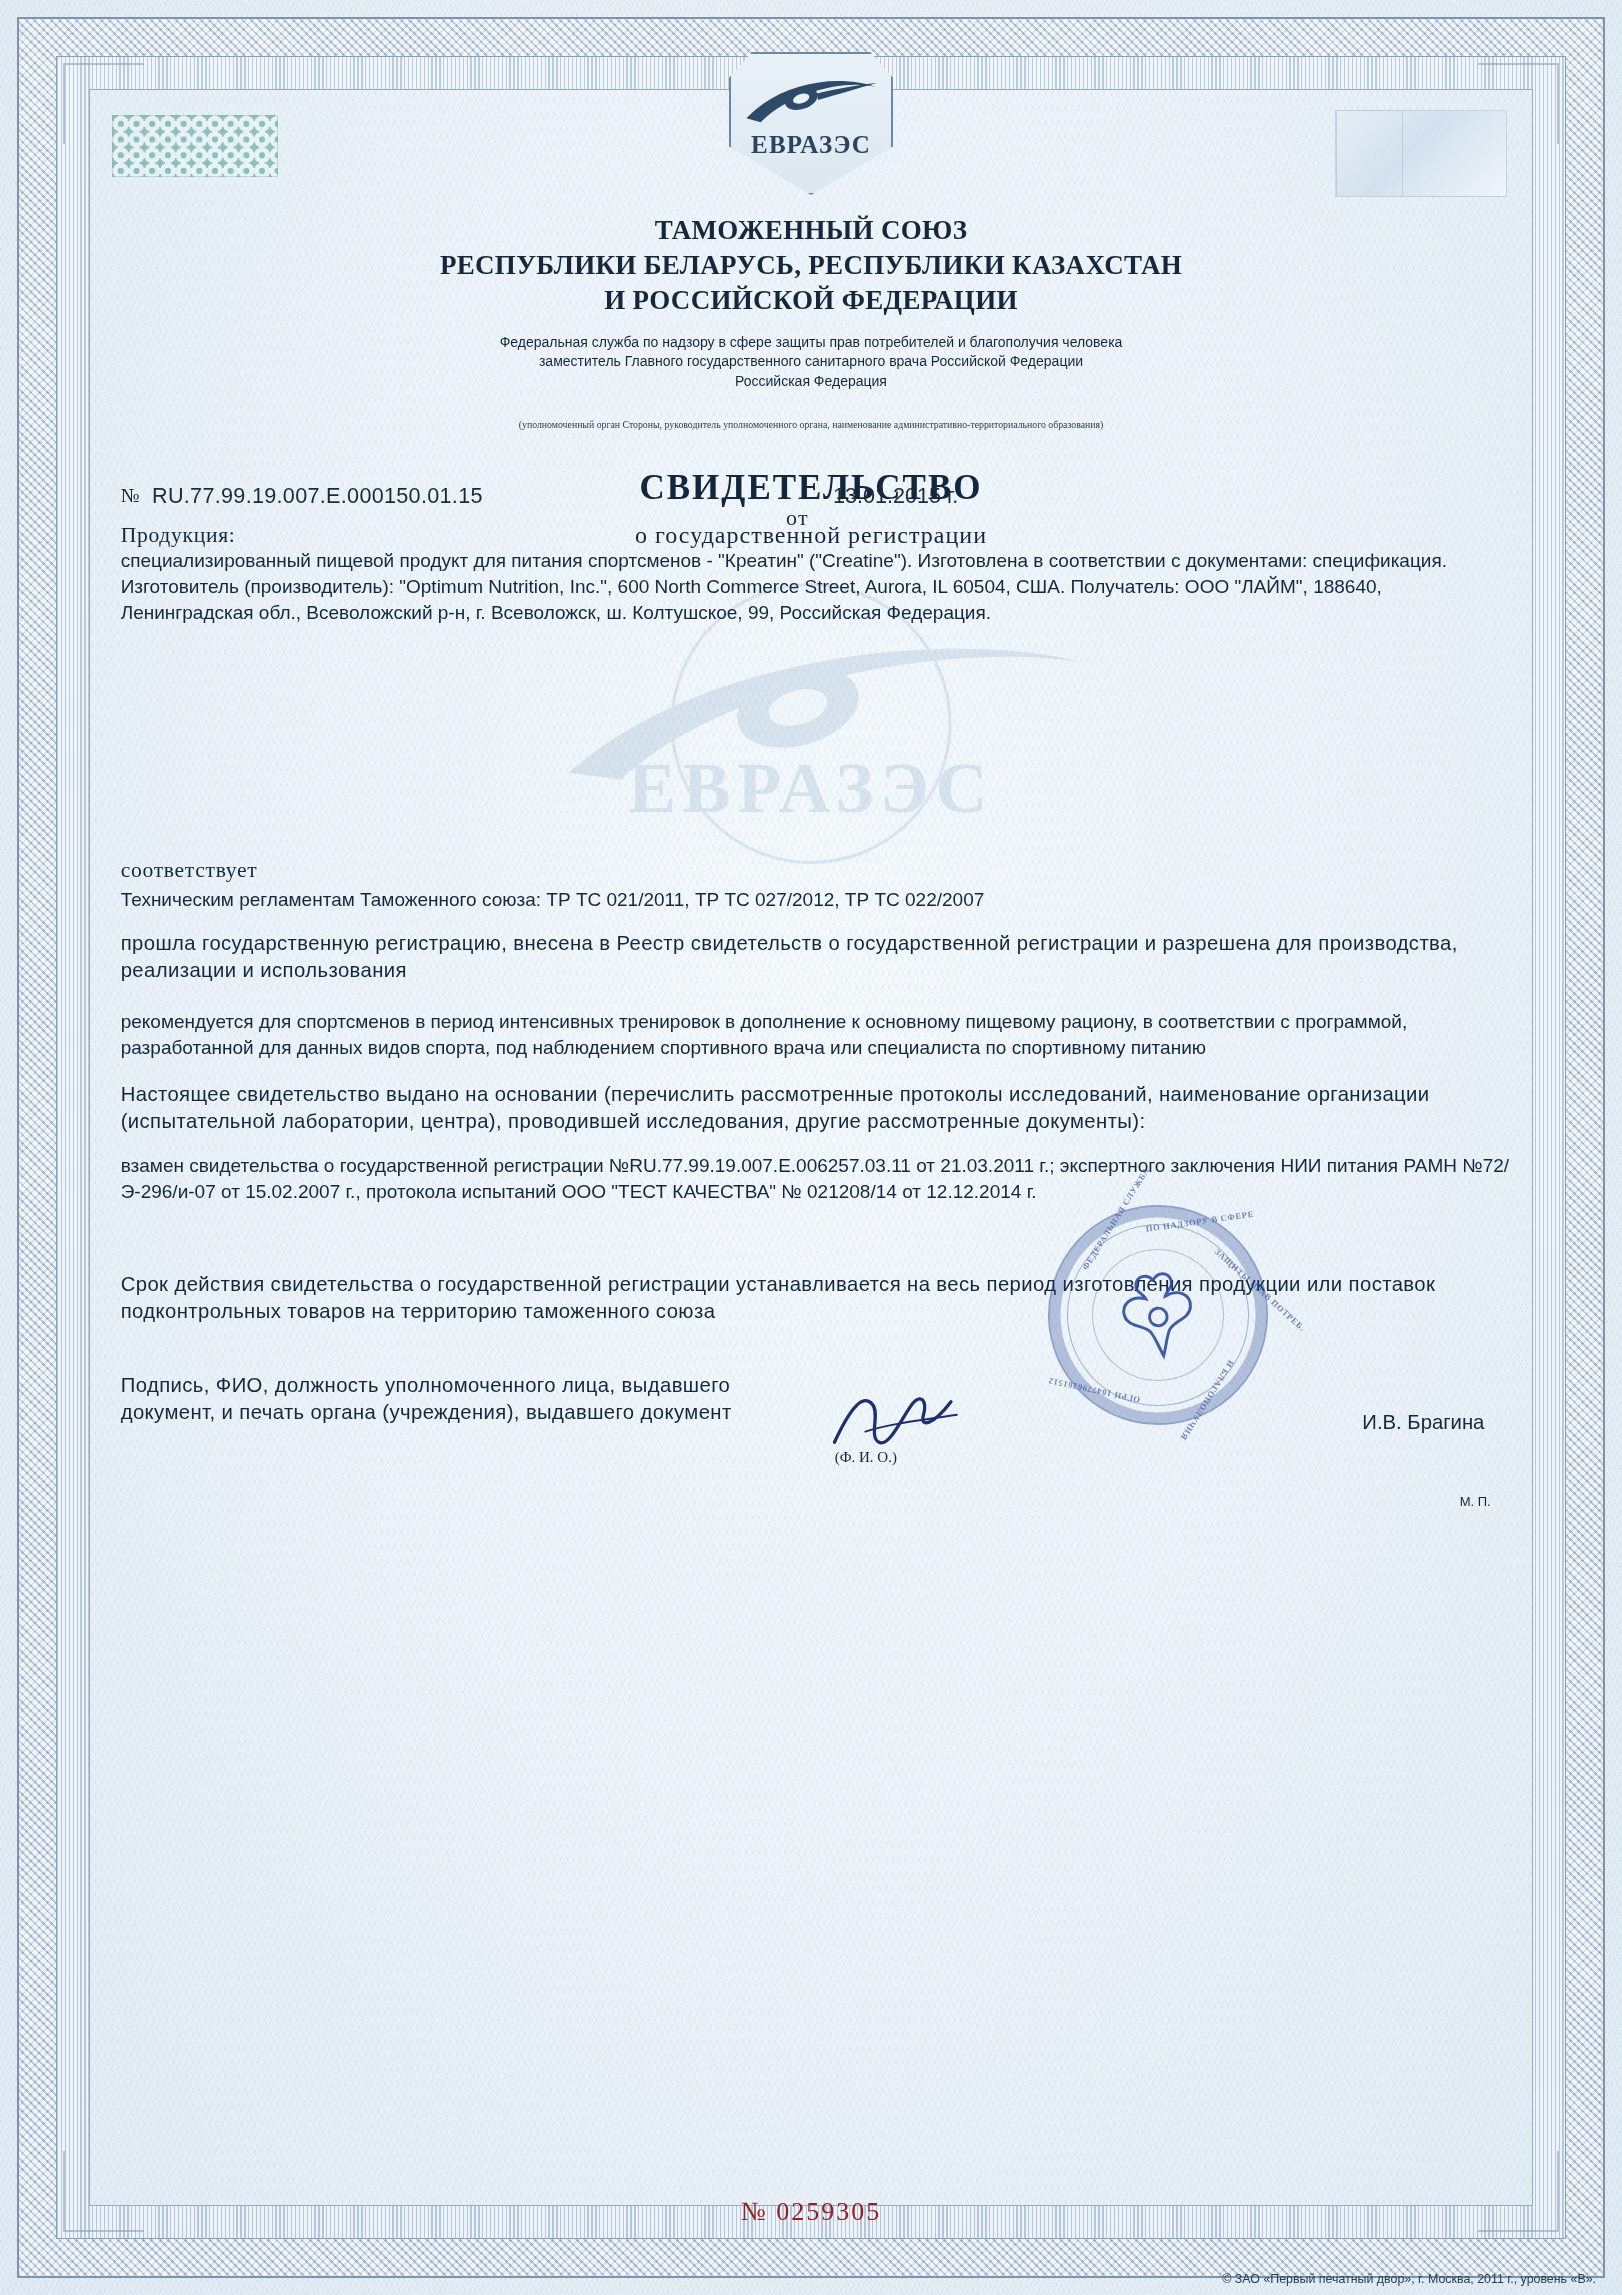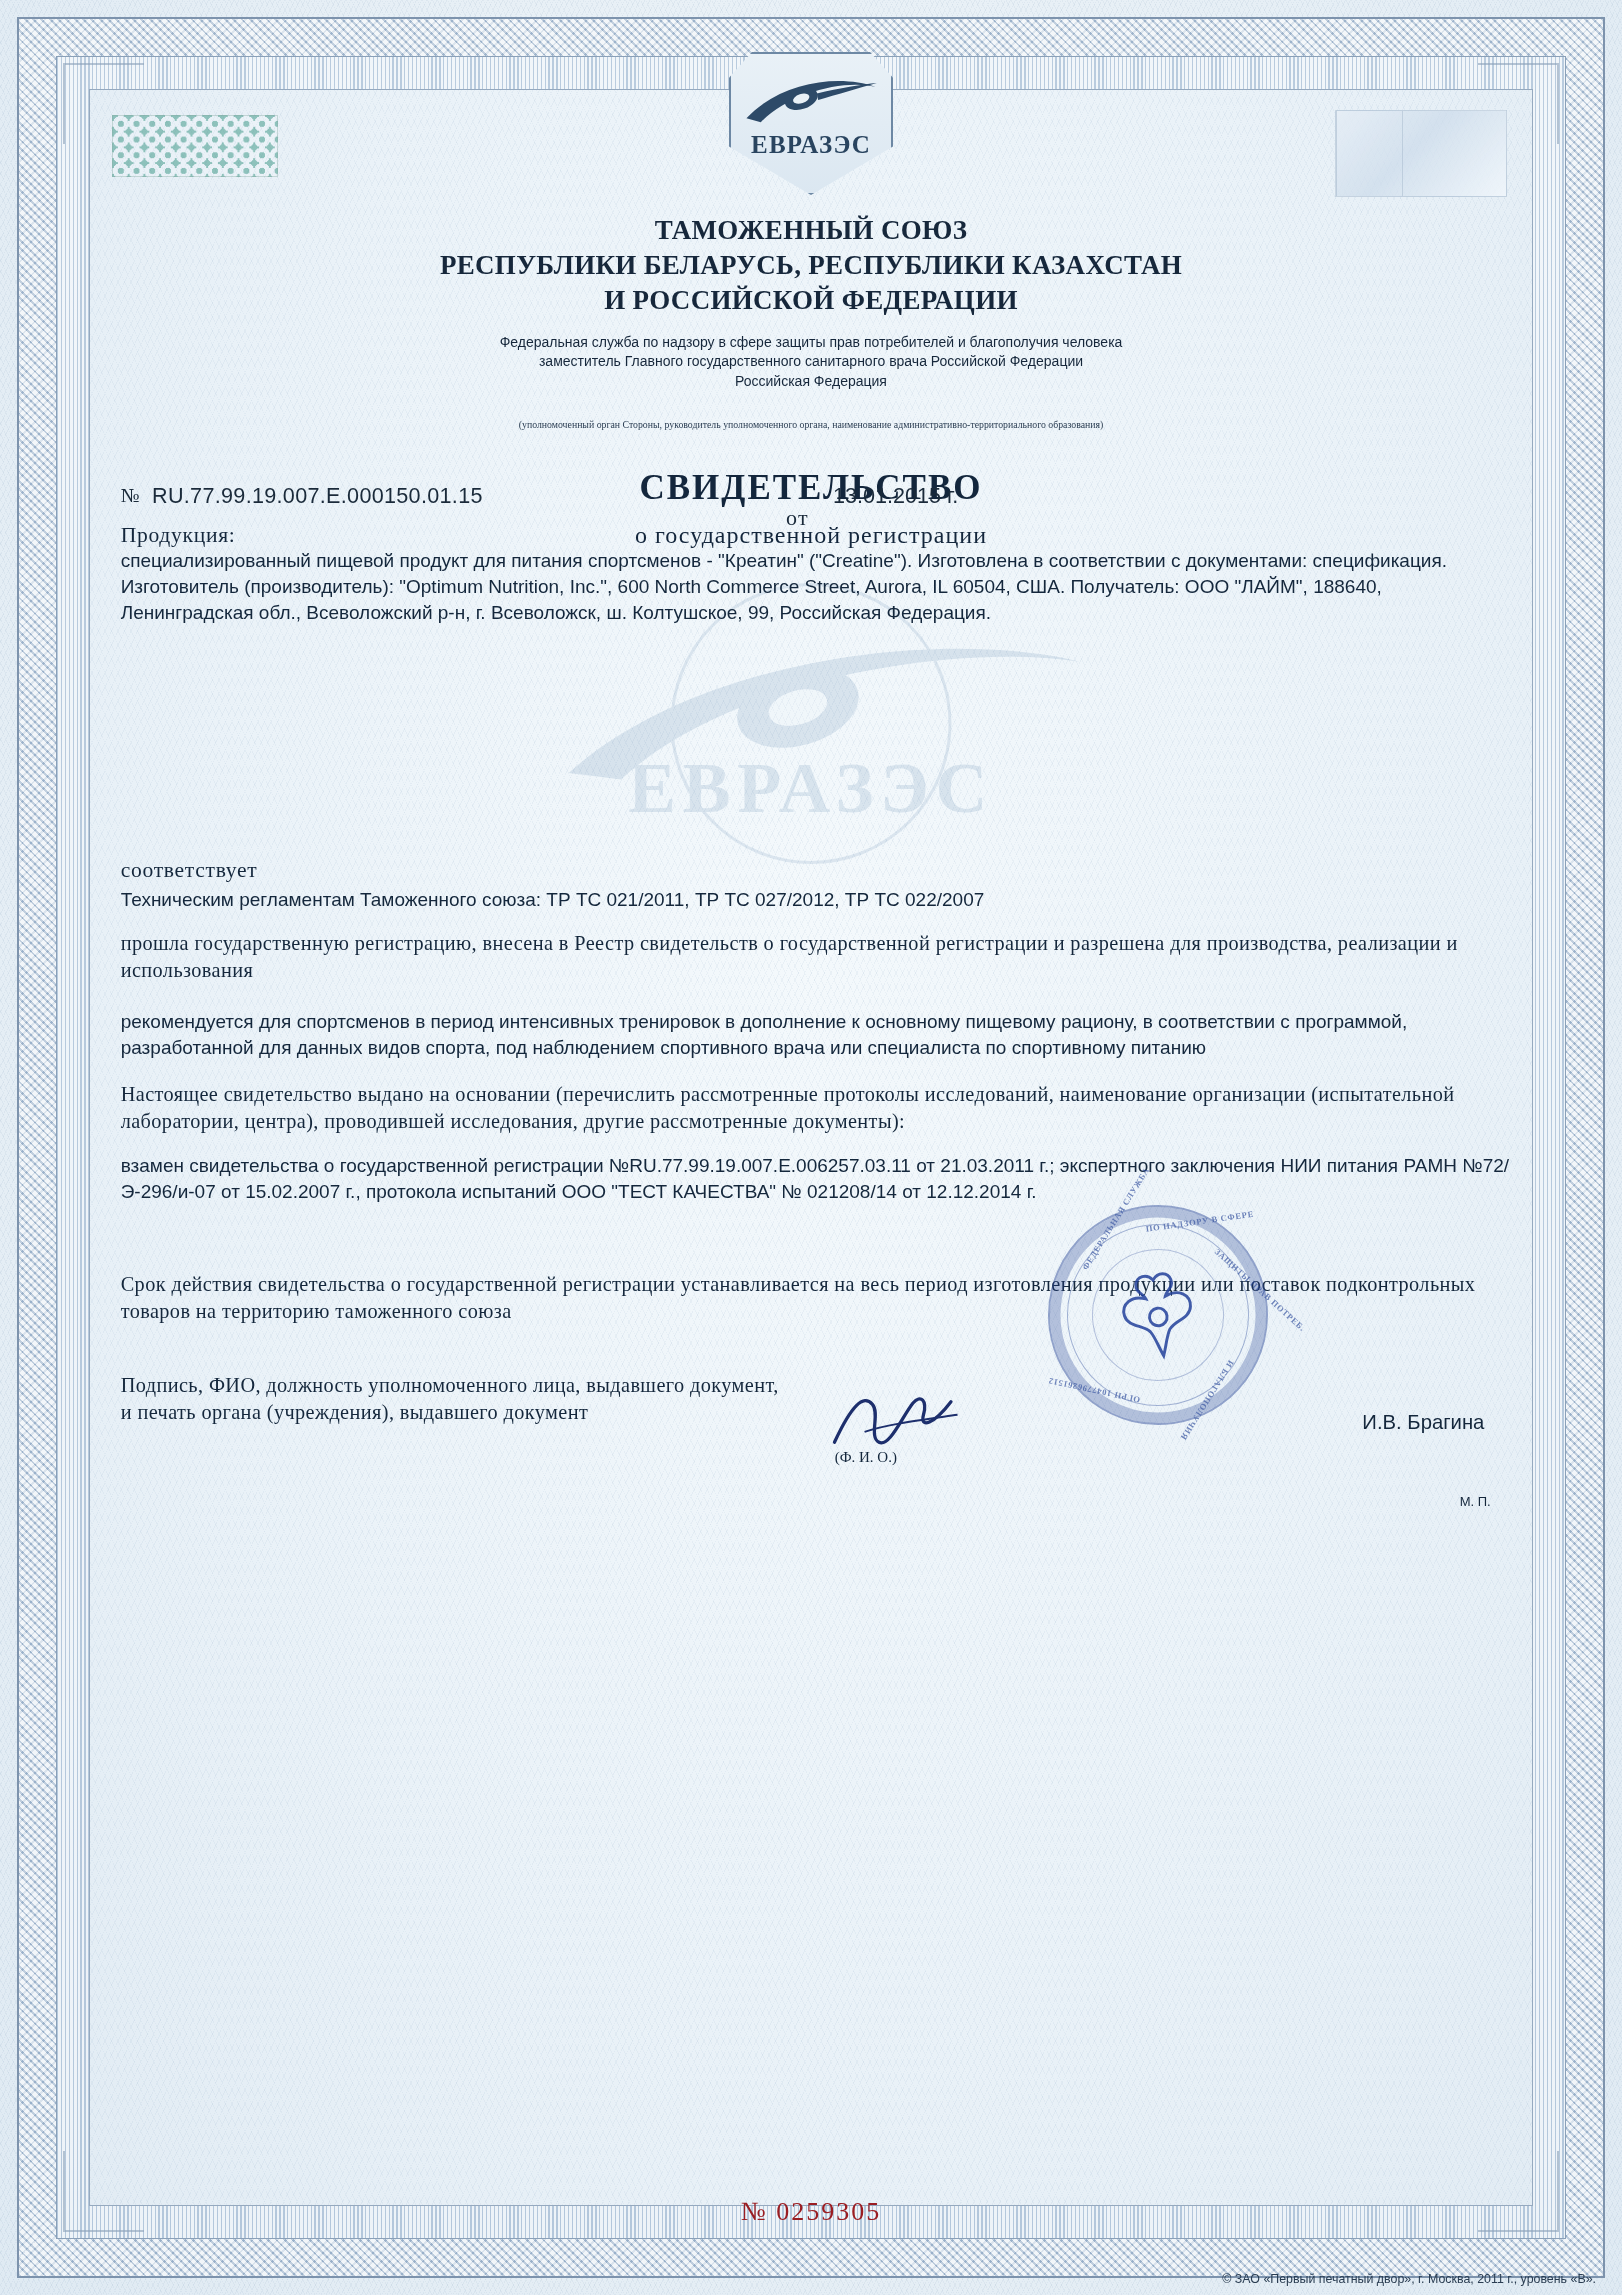--- a/index.html
+++ b/index.html
@@ -212,21 +212,21 @@
     font-size: 21.6px;
     letter-spacing: 0.7px;
     color: #14273c;
   }
   .body-text {
     font-size: 19px;
     line-height: 1.36;
     color: #14273c;
   }
   .serif-text {
-    font-family: Liberation Serif, serif;
+    font-family: Liberation Sans, sans-serif;
     font-size: 20.3px;
     line-height: 1.34;
     letter-spacing: 0.4px;
     color: #14273c;
   }
   .micro {
     font-family: "Liberation Serif", serif;
     font-size: 9.8px;
     color: #2a3d52;
     line-height: 1.2;

